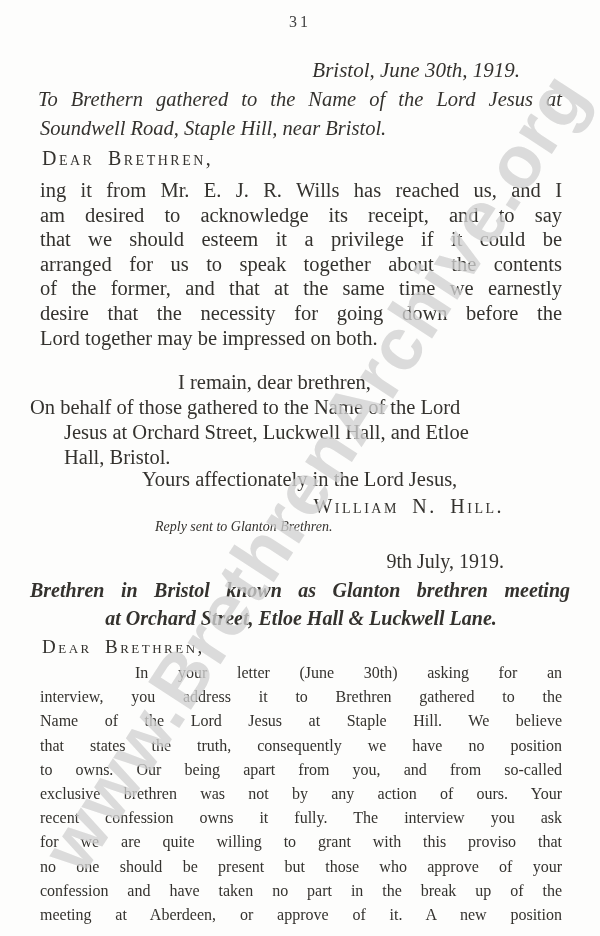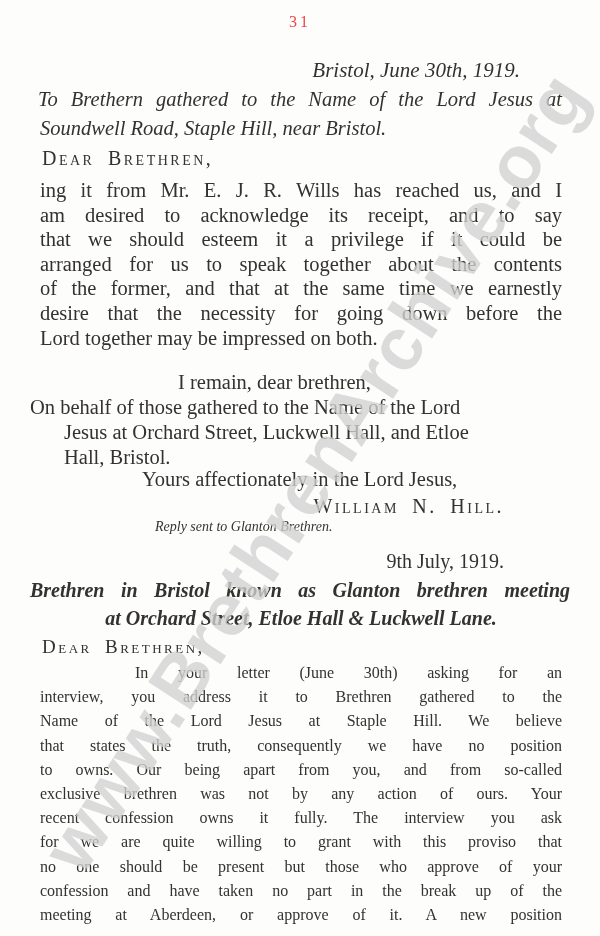--- a/index.html
+++ b/index.html
@@ -11,21 +11,21 @@
     overflow: hidden;
     font-family: "Liberation Serif", "DejaVu Serif", serif;
     color: #34322e;
   }
   .abs { position: absolute; }
 
   .pageno {
     top: 13px; left: 0; width: 100%;
     text-align: center;
     font-size: 16px; letter-spacing: 3px;
-    color: #ef4444;
+    color: #404040;
   }
 
   .it { font-style: italic; }
   .sc { font-variant: small-caps; letter-spacing: 2.5px; word-spacing: 6px; }
   .jl { text-align: justify; text-align-last: justify; }
 
   
   .l1-date   { top: 58px;  right: 80px; font-size: 21px; }
   .l1-rcpt1  { top: 88px;  left: 38px;  width: 524px; font-size: 20.5px; }
   .l1-rcpt2  { top: 117px; left: 40px;  width: 522px; font-size: 20.5px; text-align: left; }

